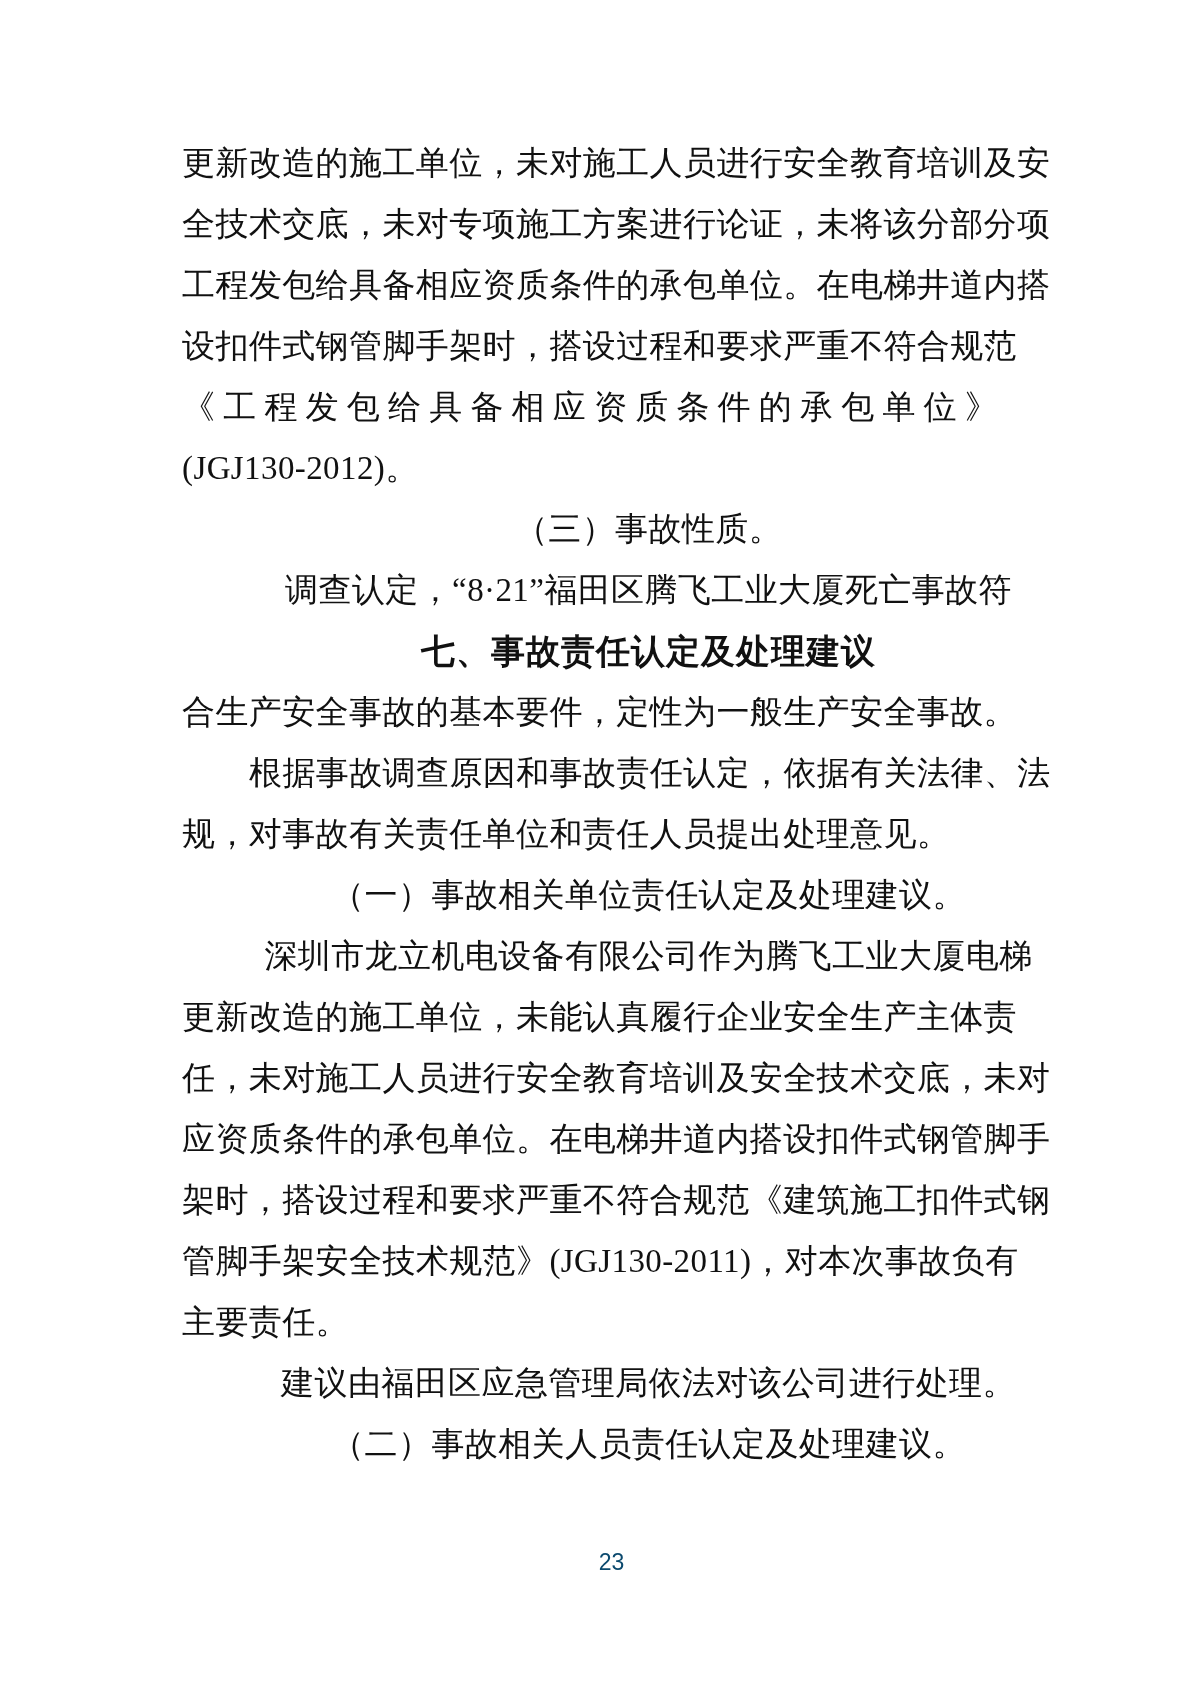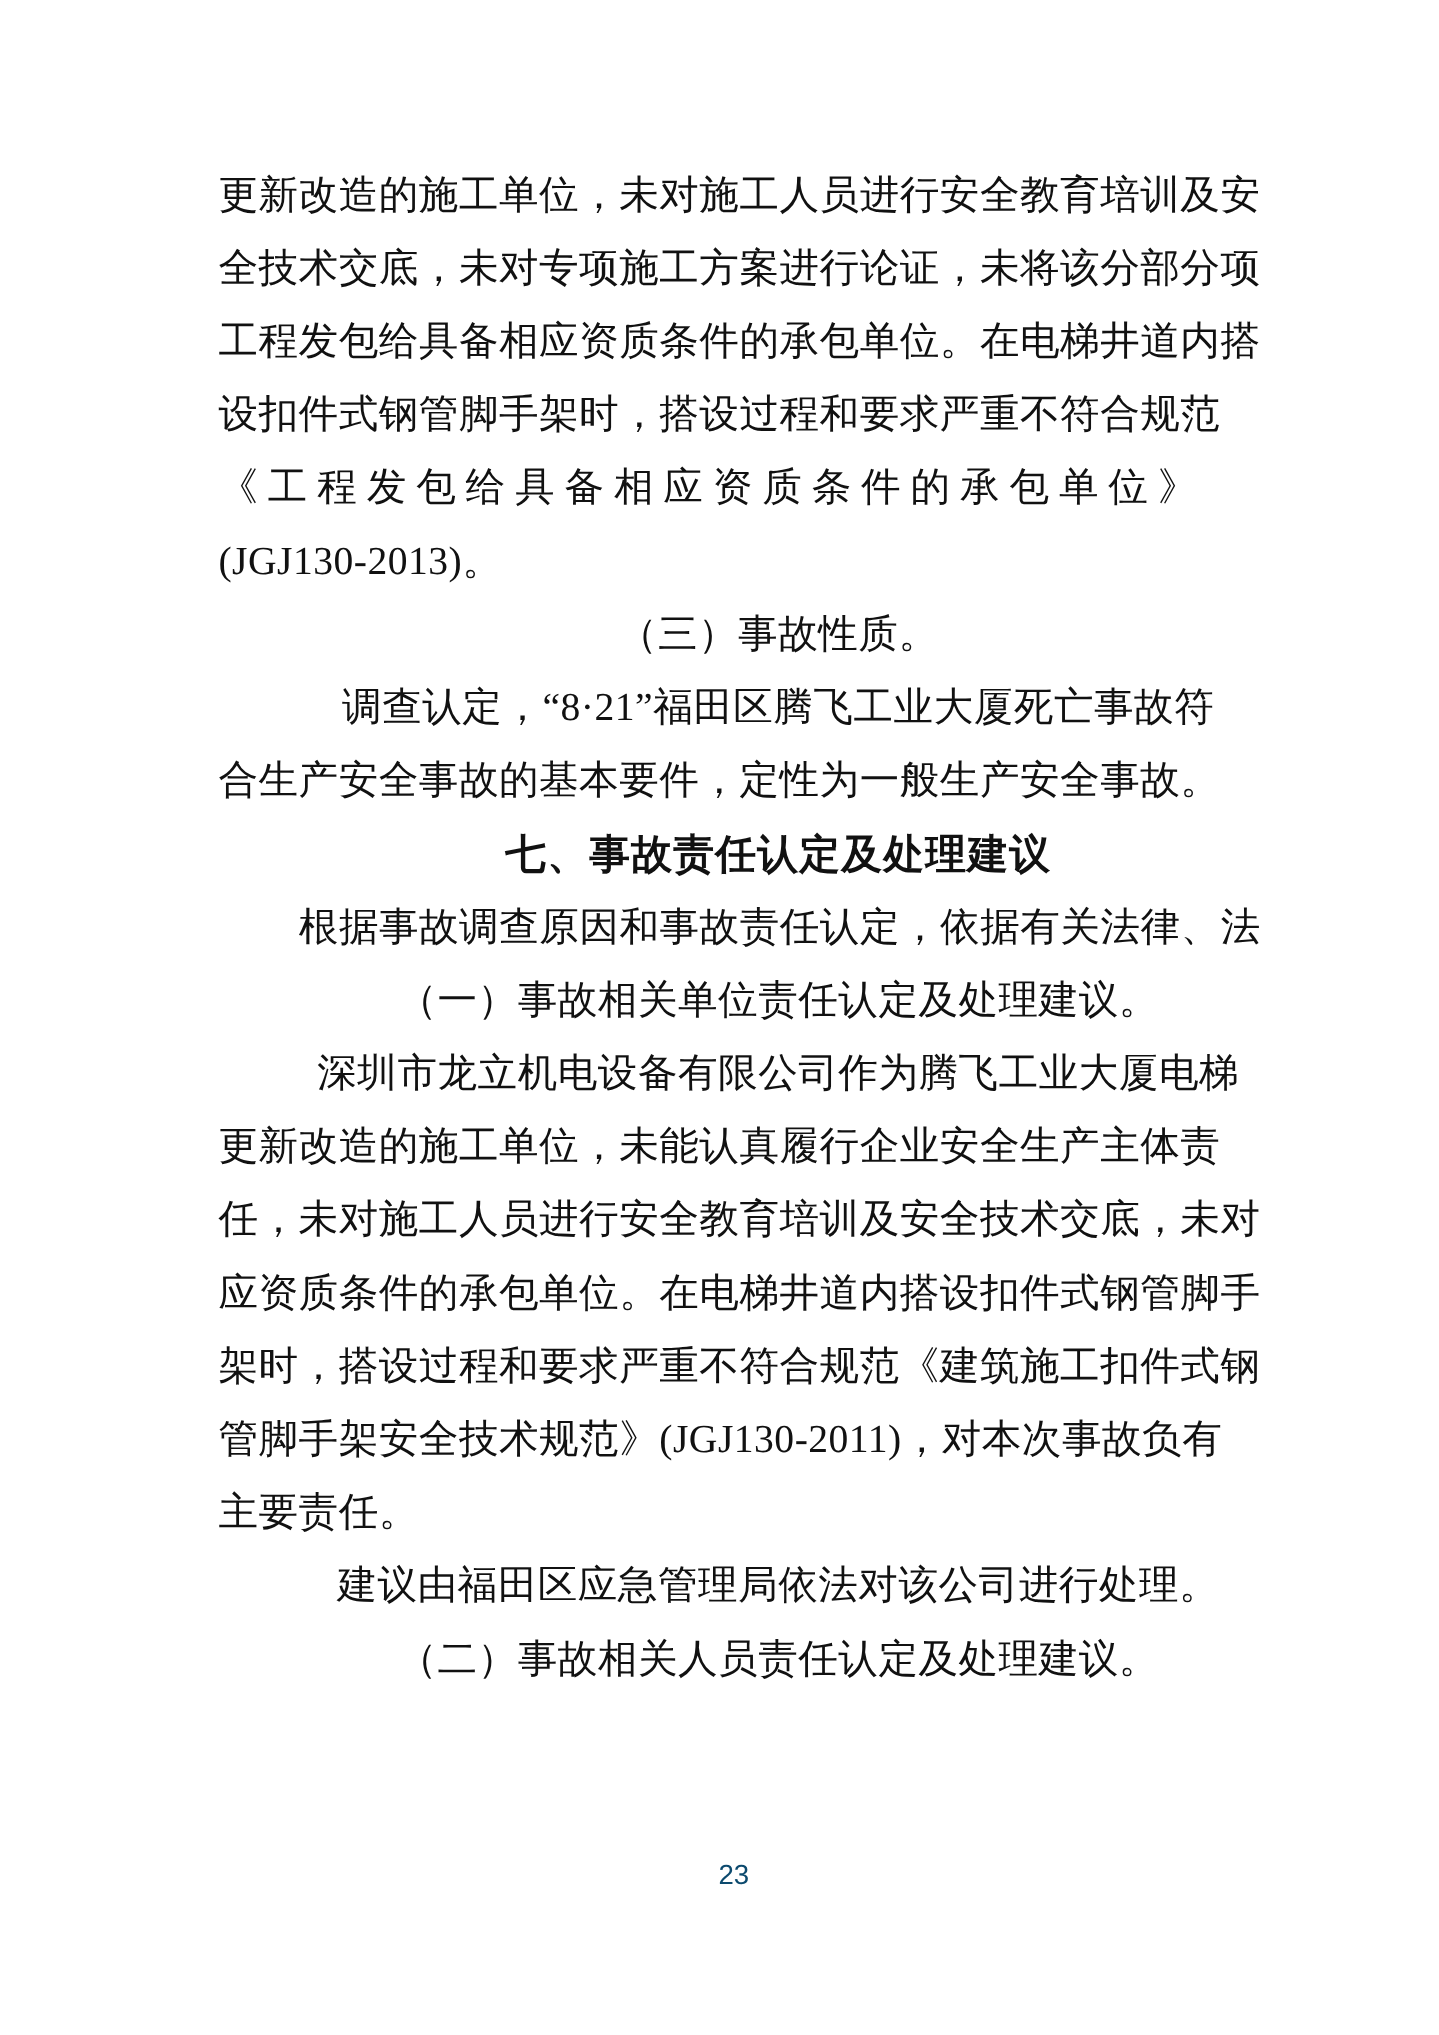--- a/index.html
+++ b/index.html
@@ -63,26 +63,27 @@
 </head>
 <body>
 
 <div class="page">
   <div class="textblock">
     <div class="line">更新改造的施工单位，未对施工人员进行安全教育培训及安</div>
     <div class="line">全技术交底，未对专项施工方案进行论证，未将该分部分项</div>
     <div class="line">工程发包给具备相应资质条件的承包单位。在电梯井道内搭</div>
     <div class="line">设扣件式钢管脚手架时，搭设过程和要求严重不符合规范</div>
     <div class="line justify-line">《工程发包给具备相应资质条件的承包单位》</div>
-    <div class="line">(JGJ130-2013)。</div>
+    <div class="line">(JGJ130-2012)。</div>
     <div class="line indent">（三）事故性质。</div>
     <div class="line indent">调查认定，“8·21”福田区腾飞工业大厦死亡事故符</div>
+    <div class="line indent heading">七、事故责任认定及处理建议</div>
     <div class="line">合生产安全事故的基本要件，定性为一般生产安全事故。</div>
-    <div class="line indent heading">七、事故责任认定及处理建议</div>
     <div class="line indent">根据事故调查原因和事故责任认定，依据有关法律、法</div>
+    <div class="line">规，对事故有关责任单位和责任人员提出处理意见。</div>
     <div class="line indent">（一）事故相关单位责任认定及处理建议。</div>
     <div class="line indent">深圳市龙立机电设备有限公司作为腾飞工业大厦电梯</div>
     <div class="line">更新改造的施工单位，未能认真履行企业安全生产主体责</div>
     <div class="line">任，未对施工人员进行安全教育培训及安全技术交底，未对</div>
     <div class="line">应资质条件的承包单位。在电梯井道内搭设扣件式钢管脚手</div>
     <div class="line">架时，搭设过程和要求严重不符合规范《建筑施工扣件式钢</div>
     <div class="line">管脚手架安全技术规范》(JGJ130-2011)，对本次事故负有</div>
     <div class="line">主要责任。</div>
     <div class="line indent">建议由福田区应急管理局依法对该公司进行处理。</div>
     <div class="line indent">（二）事故相关人员责任认定及处理建议。</div>

